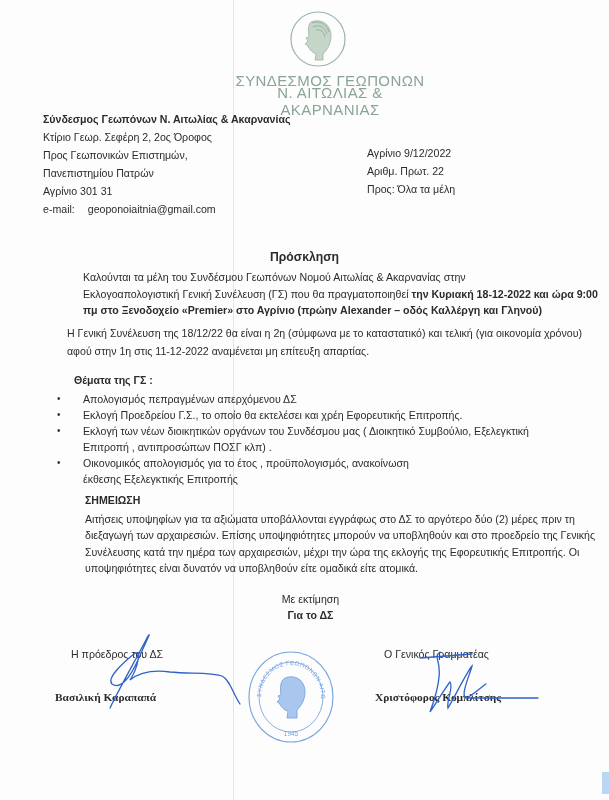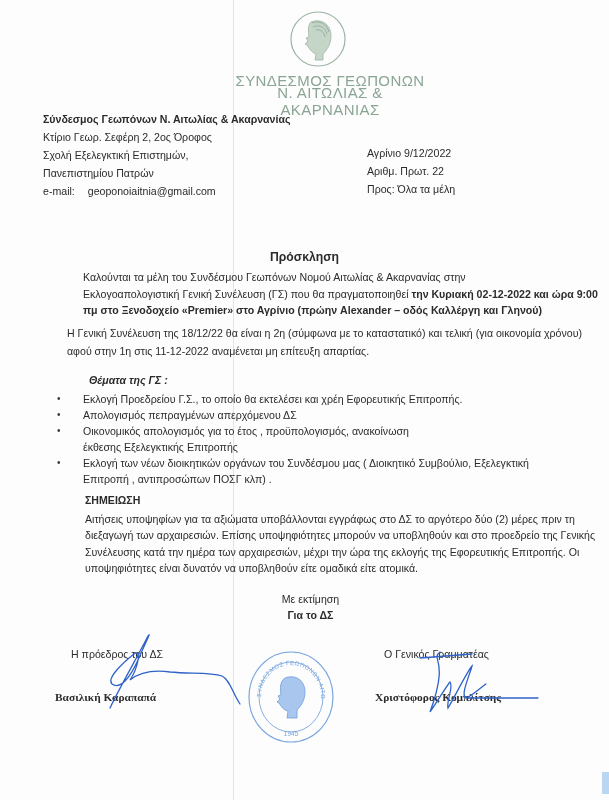--- a/index.html
+++ b/index.html
@@ -23,21 +23,21 @@
     .meta { position: absolute; left: 367px; top: 144px; line-height: 18px; }
 
     
     .title { position: absolute; left: 0; width: 609px; top: 230px; text-align: center;
       font-weight: bold; font-size: 12.2px; margin-top: 20px; }
     .intro { position: absolute; left: 83px; width: 520px; top: 248px; line-height: 16.5px; }
     .intro .l1 { display: block; text-align: left; padding-right: 20px; margin-top: 21px; }
     .intro b { font-weight: bold; }
     .para { position: absolute; left: 67px; width: 520px; top: 324px; line-height: 18px; }
 
-    .topics-title { position: absolute; left: 89px; top: 374px; font-weight: bold; font-style: italic; }
+    .topics-title { position: absolute; left: 74px; top: 374px; font-weight: bold; }
     .topics { position: absolute; left: 57px; top: 391px; width: 520px; margin: 0; padding: 0; list-style: none; line-height: 16px; }
     .topics li { position: relative; padding-left: 26px; }
     .topics li::before { content: "•"; position: absolute; left: 0; top: 0; font-size: 10px; color: #333; }
 
     .note-title { position: absolute; left: 85px; top: 494px; font-weight: bold; }
     .note { position: absolute; left: 85px; top: 511px; width: 520px; line-height: 16.4px; }
 
     .closing { position: absolute; left: 0; width: 609px; top: 591px; text-align: center; line-height: 16px; padding-left: 12px; box-sizing: border-box; }
     .closing .l2 { font-weight: bold; }
 
@@ -58,47 +58,48 @@
   <circle cx="29" cy="29" r="27" fill="none" stroke="#9db5a4" stroke-width="1.2"></circle>
   <path d="M22 12 C32 8 42 14 42 26 C42 34 38 40 34 44 L34 50 L26 50 L27 44 C22 42 20 38 18 35 L16 34 L19 31 L17 28 L20 27 C19 20 19 15 22 12 Z" fill="#c5d6c9" stroke="#9db5a4" stroke-width="0.8"></path>
   <path d="M23 13 C30 10 38 14 40 22 M24 17 C30 14 36 17 38 24 M27 20 C32 19 35 22 36 27" fill="none" stroke="#8aa593" stroke-width="0.8"></path>
 </svg>
 <div class="lh-1">ΣΥΝΔΕΣΜΟΣ ΓΕΩΠΟΝΩΝ</div>
 <div class="lh-2">Ν. ΑΙΤΩΛΙΑΣ &amp; ΑΚΑΡΝΑΝΙΑΣ</div>
 
 <div class="sender">
   <div class="org">Σύνδεσμος Γεωπόνων Ν. Αιτωλίας &amp; Ακαρνανίας</div>
   <div>Κτίριο Γεωρ. Σεφέρη 2, 2ος Όροφος</div>
-  <div>Σχολή Εξελεγκτική Επιστημών,</div>
+  <div>Προς Γεωπονικών Επιστημών,</div>
   <div>Πανεπιστημίου Πατρών</div>
+  <div>Αγρίνιο 301 31</div>
   <div>
     <span>e-mail:</span>
     <span style="margin-left:10px;">geoponoiaitnia@gmail.com</span>
   </div>
 </div>
 
 <div class="meta">
   <div>Αγρίνιο 9/12/2022</div>
   <div>Αριθμ. Πρωτ. 22</div>
   <div>Προς: Όλα τα μέλη</div>
 </div>
 
 <div class="title">Πρόσκληση</div>
 <div class="intro">
   <span class="l1">Καλούνται τα μέλη του Συνδέσμου Γεωπόνων Νομού Αιτωλίας &amp; Ακαρνανίας στην</span>
-  <span>Εκλογοαπολογιστική Γενική Συνέλευση (ΓΣ)  που θα πραγματοποιηθεί </span><b>την Κυριακή 02-12-2022 και ώρα 9:00 πμ στο Ξενοδοχείο «Premier» στο Αγρίνιο (πρώην Alexander – οδός Καλλέργη και Γληνού)</b>
+  <span>Εκλογοαπολογιστική Γενική Συνέλευση (ΓΣ)  που θα πραγματοποιηθεί </span><b>την Κυριακή 18-12-2022 και ώρα 9:00 πμ στο Ξενοδοχείο «Premier» στο Αγρίνιο (πρώην Alexander – οδός Καλλέργη και Γληνού)</b>
 </div>
 <div class="para">Η Γενική Συνέλευση της 18/12/22 θα είναι η 2η (σύμφωνα με το καταστατικό) και τελική (για οικονομία χρόνου) αφού στην 1η στις 11-12-2022 αναμένεται μη επίτευξη απαρτίας.</div>
 
 <div class="topics-title">Θέματα της ΓΣ :</div>
 <ul class="topics">
+  <li>Απολογισμός πεπραγμένων απερχόμενου ΔΣ</li>
   <li>Εκλογή Προεδρείου Γ.Σ., το οποίο θα εκτελέσει και χρέη Εφορευτικής Επιτροπής.</li>
-  <li>Απολογισμός πεπραγμένων απερχόμενου ΔΣ</li>
+  <li style="padding-right:30px;">Εκλογή των νέων διοικητικών οργάνων του Συνδέσμου μας ( Διοικητικό Συμβούλιο, Εξελεγκτική Επιτροπή , αντιπροσώπων ΠΟΣΓ κλπ) .</li>
   <li style="padding-right:150px;">Οικονομικός απολογισμός για το έτος , προϋπολογισμός, ανακοίνωση έκθεσης Εξελεγκτικής Επιτροπής</li>
-  <li style="padding-right:30px;">Εκλογή των νέων διοικητικών οργάνων του Συνδέσμου μας ( Διοικητικό Συμβούλιο, Εξελεγκτική Επιτροπή , αντιπροσώπων ΠΟΣΓ κλπ) .</li>
 </ul>
 
 <div class="note-title">ΣΗΜΕΙΩΣΗ</div>
 <div class="note">Αιτήσεις υποψηφίων για τα αξιώματα υποβάλλονται εγγράφως στο ΔΣ το αργότερο δύο (2) μέρες πριν τη διεξαγωγή των αρχαιρεσιών. Επίσης υποψηφιότητες μπορούν να υποβληθούν και στο προεδρείο της Γενικής Συνέλευσης κατά την ημέρα των αρχαιρεσιών, μέχρι την ώρα της εκλογής της Εφορευτικής Επιτροπής. Οι υποψηφιότητες είναι δυνατόν να υποβληθούν είτε ομαδικά είτε ατομικά.</div>
 
 <div class="closing">
   <div>Με εκτίμηση</div>
   <div class="l2">Για το ΔΣ</div>
 </div>
 

